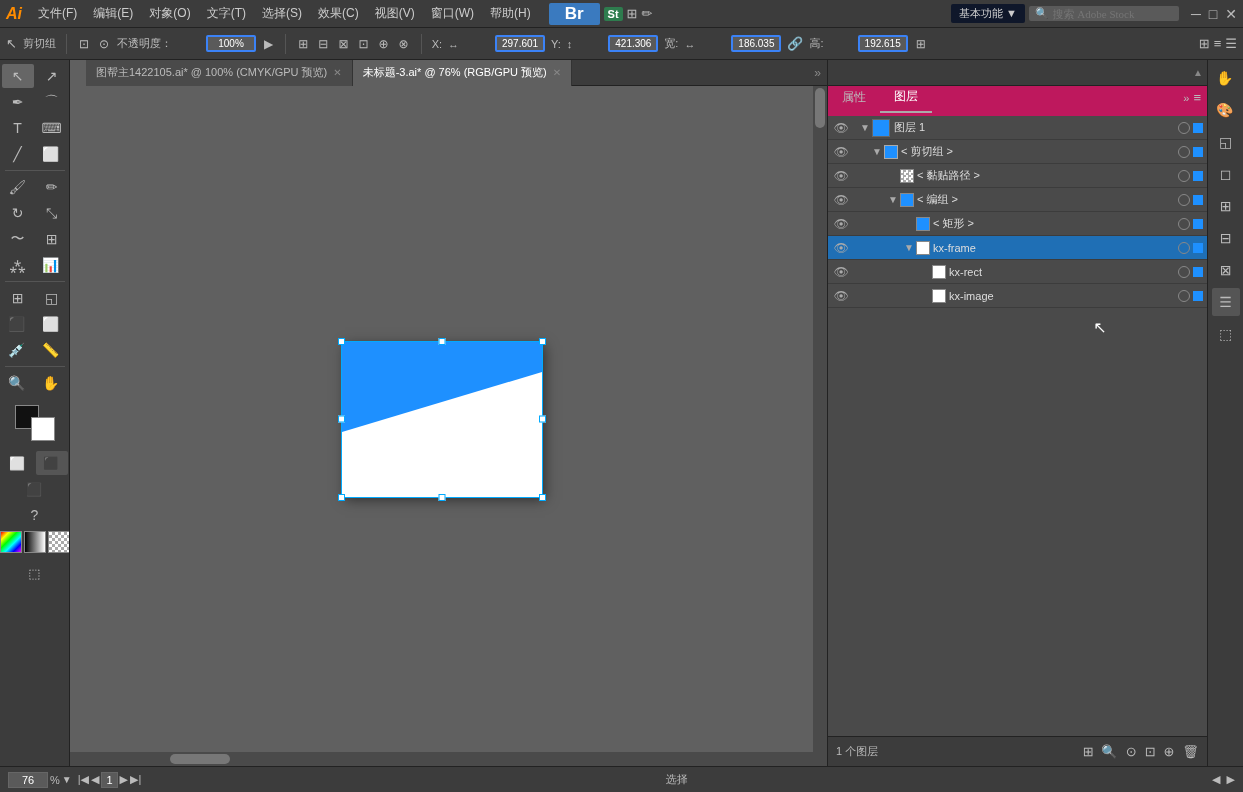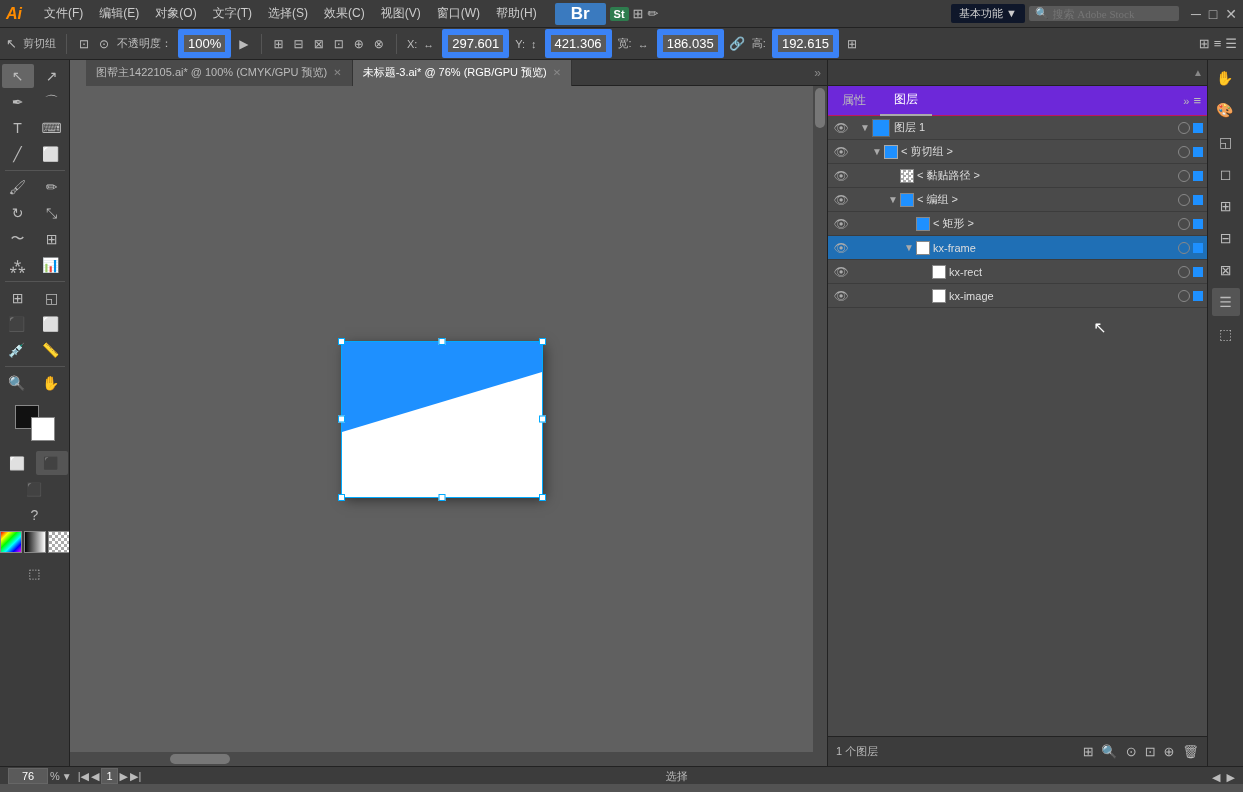--- a/index.html
+++ b/index.html
@@ -11,21 +11,21 @@
       height: 28px;
       display: flex;
       align-items: center;
       padding: 0 6px;
       border-bottom: 1px solid #222;
     }
     #ai-logo {
       color: #ff8c00;
       font-weight: bold;
       font-size: 16px;
-      margin-right: 14px;
+      margin-right: 8px;
       font-style: italic;
     }
     .menu-item {
       color: #ccc;
       font-size: 12px;
       padding: 2px 8px;
       cursor: pointer;
       white-space: nowrap;
     }
 
@@ -70,27 +70,28 @@
       padding: 0 6px;
       gap: 6px;
       border-bottom: 1px solid #222;
     }
     .options-label {
       color: #bbb;
       font-size: 11px;
     }
     .options-value {
       background: #5a5a5a;
-      border: 6px solid #3b82f6;
+      border: 2px solid #3b82f6;
       color: #fff;
-      font-size: 13px;
+      font-size: 10px;
       padding: 1px 4px;
       border-radius: 2px;
       min-width: 50px;
       text-align: center;
+      margin-left: 28px;
     }
     .options-separator {
       width: 1px;
       height: 20px;
       background: #555;
       margin: 0 4px;
     }
     .options-icon {
       color: #bbb;
       font-size: 12px;
@@ -621,21 +622,21 @@
 
     <div style="position:absolute;bottom:0;right:0;width:14px;height:14px;background:#4a4a4a;"></div>
   </div>
 
   <div id="right-panel" style="width:380px;background:#3c3c3c;border-left:1px solid #222;display:flex;flex-direction:column;">
 
     <div style="height:26px;display:flex;align-items:center;background:#3c3c3c;border-bottom:1px solid #222;">
       <span style="color:#888;font-size:10px;margin-left:auto;margin-right:4px;cursor:pointer;">▲</span>
     </div>
 
-    <div id="layers-panel-tabs" style="display:flex;background:#6d28d9;border-bottom:1px solid #be185d;align-items:center;height:30px;">
+    <div id="layers-panel-tabs" style="display:flex;background:#be185d;border-bottom:7px solid #be185d;align-items:center;height:30px;">
       <div class="panel-tab">属性</div>
       <div class="panel-tab active">图层</div>
       <div id="panel-tab-icons" style="margin-left:auto;display:flex;gap:4px;padding-right:6px;align-items:center;">
         <span style="color:#bbb;font-size:11px;cursor:pointer;">»</span>
         <span style="color:#bbb;font-size:13px;cursor:pointer;">≡</span>
       </div>
     </div>
 
     <div id="layers-tree" style="flex:1;background:#4a4a4a;overflow-y:auto;">
 
@@ -760,21 +761,21 @@
     <div class="far-right-icon" title="描边">◻</div>
     <div class="far-right-icon" title="变换">⊞</div>
     <div class="far-right-icon" title="对齐">⊟</div>
     <div class="far-right-icon" title="路径查找器">⊠</div>
     <div class="far-right-icon" title="图层" style="background:#555;">☰</div>
     <div class="far-right-icon" title="画板">⬚</div>
   </div>
 
 </div>
 
-<div id="status-bar" style="height:18px;background:#3c3c3c;border-top:1px solid #222;display:flex;align-items:flex-end;padding:0 8px;font-size:11px;color:#bbb;gap:6px;">
+<div id="status-bar" style="height:26px;background:#3c3c3c;border-top:1px solid #222;display:flex;align-items:center;padding:0 8px;font-size:11px;color:#bbb;gap:6px;">
   <div id="zoom-control" style="display:flex;align-items:center;gap:2px;">
     <input type="text" id="zoom-value" value="76" style="background: rgb(90, 90, 90); border: 1px solid rgb(102, 102, 102); color: rgb(255, 255, 255); font-size: 11px; width: 40px; text-align: center; padding: 1px 2px;">
     <span style="color:#bbb;">%</span>
     <span style="color:#bbb;font-size:10px;cursor:pointer;">▼</span>
   </div>
   <div id="page-nav" style="display:flex;align-items:center;gap:2px;color:#bbb;">
     <span style="cursor:pointer;">|◀</span>
     <span style="cursor:pointer;">◀</span>
     <span style="background:#5a5a5a;border:1px solid #666;color:#fff;font-size:11px;padding:1px 4px;">1</span>
     <span style="cursor:pointer;">▶</span>

